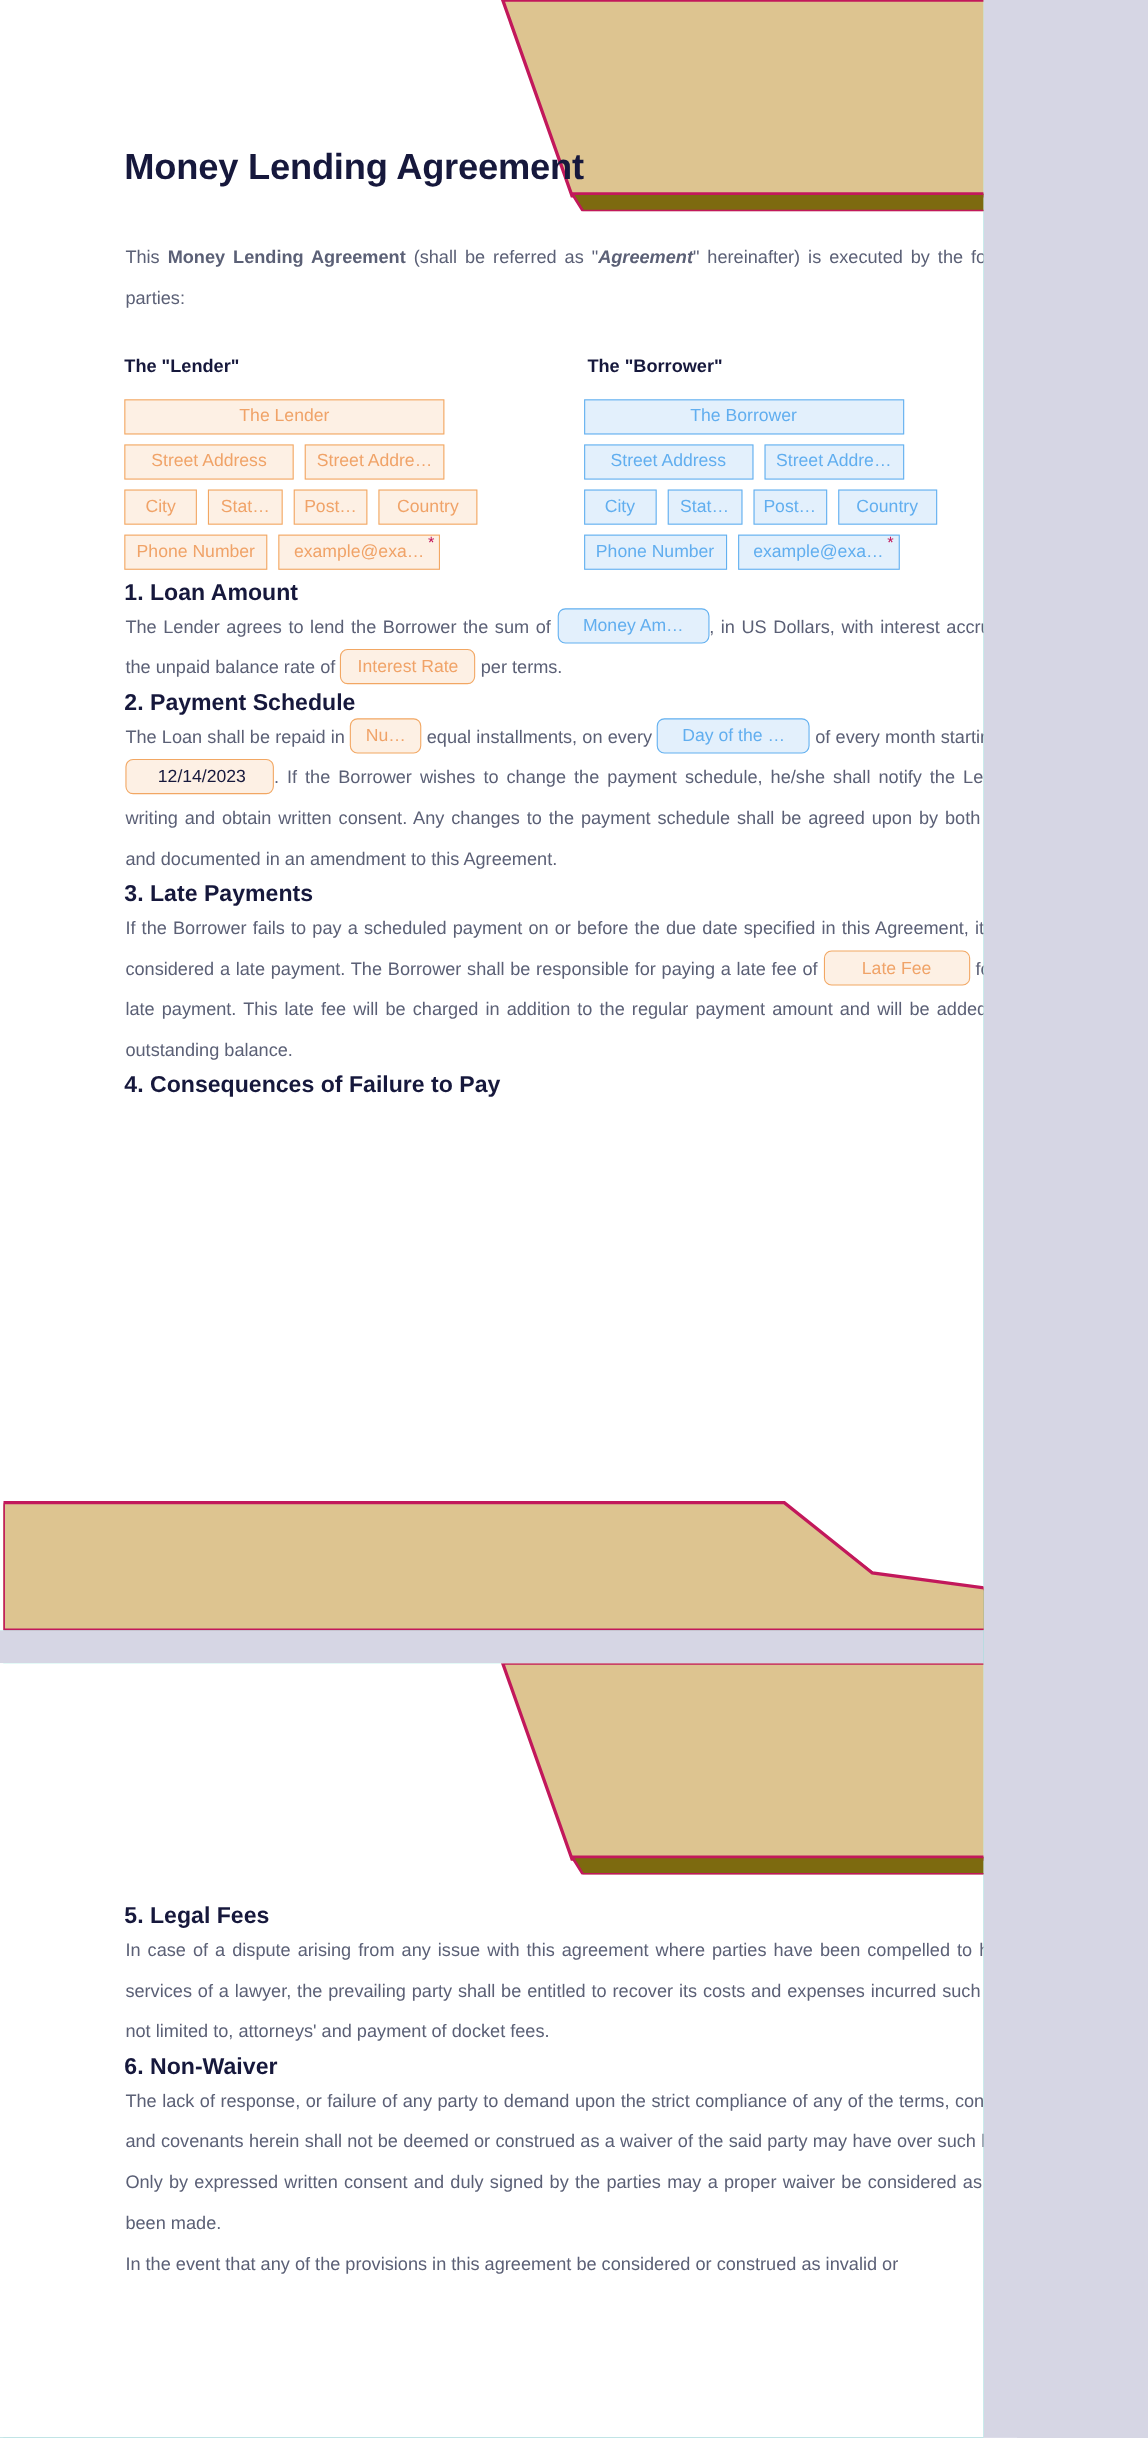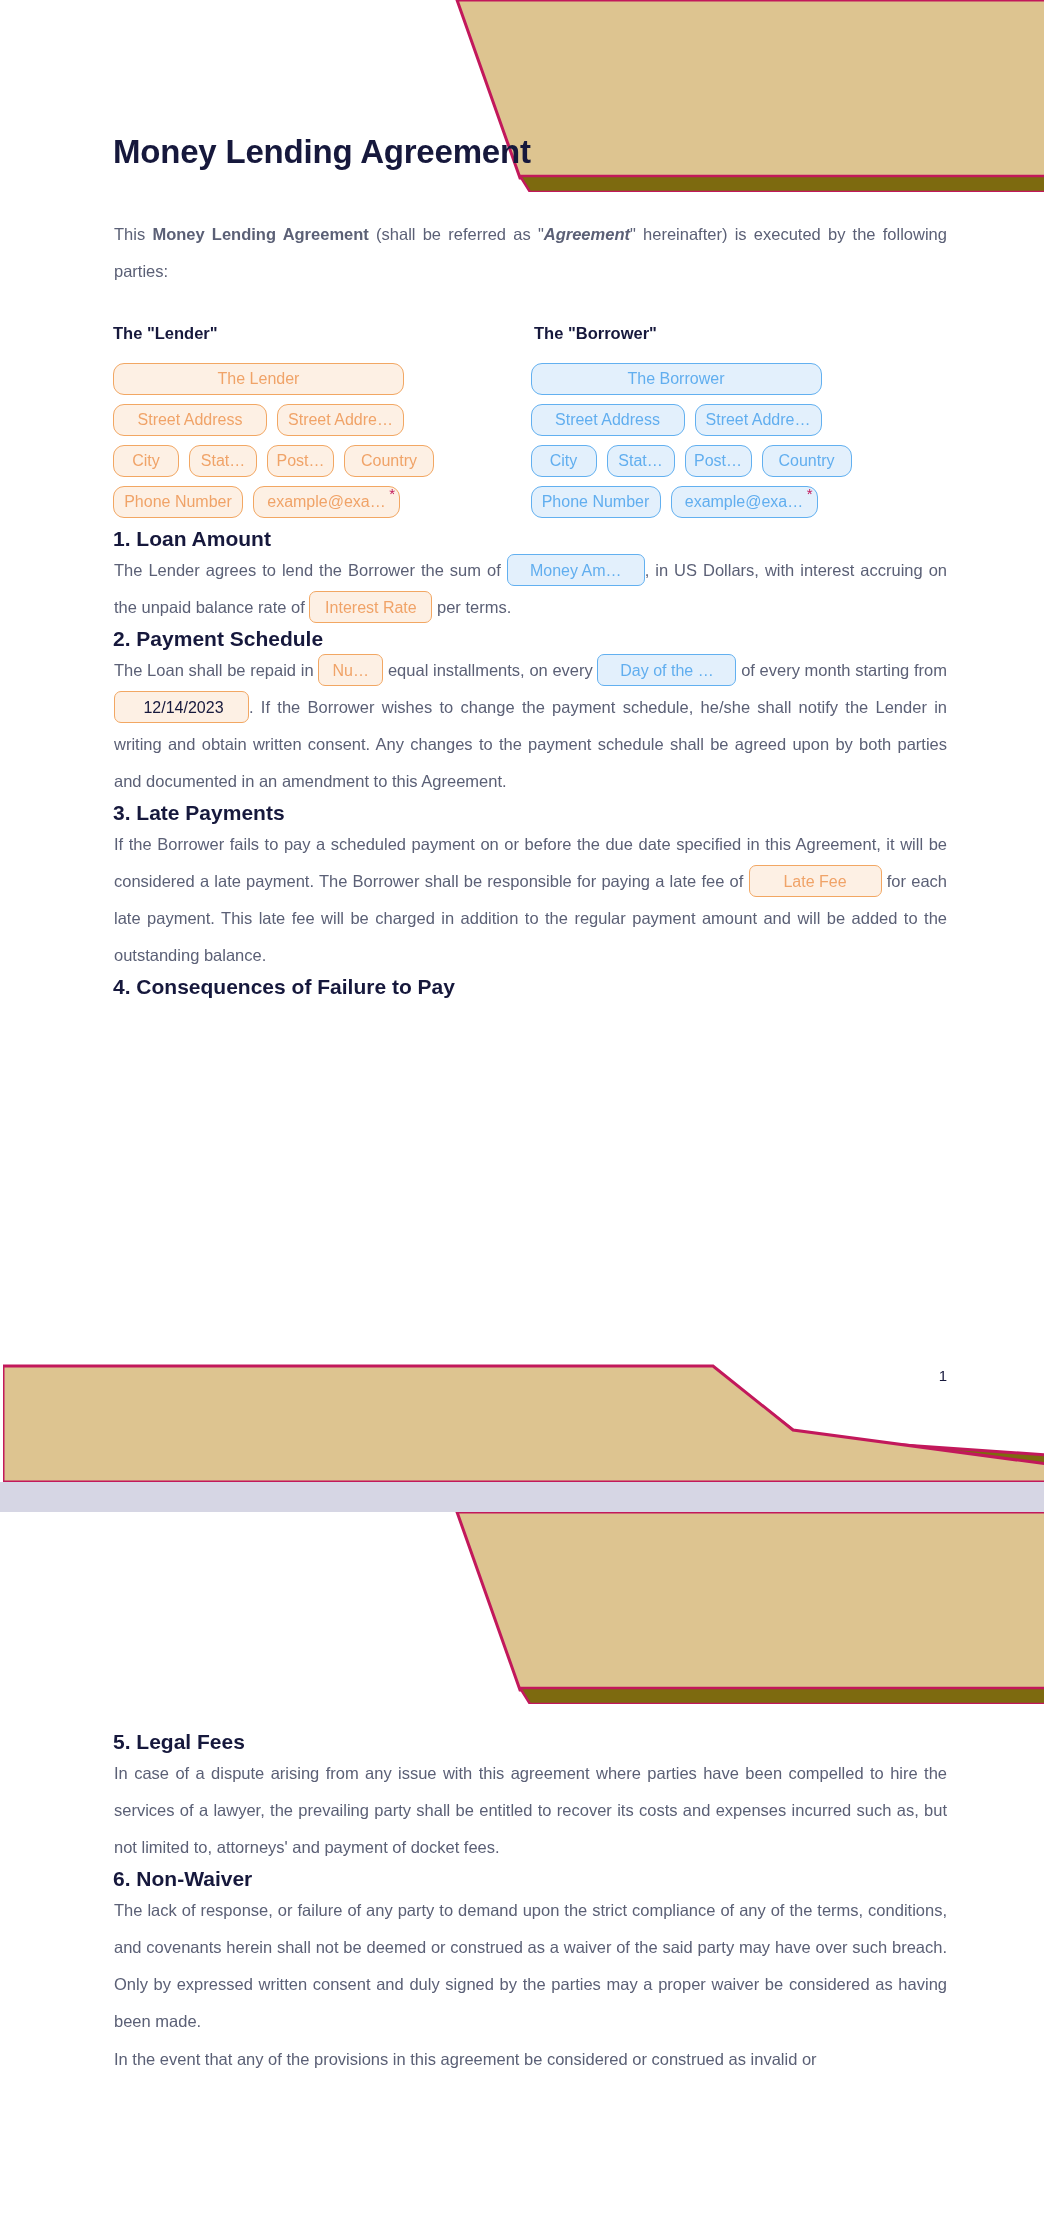--- a/index.html
+++ b/index.html
@@ -2,21 +2,21 @@
 <html><head>
 <meta charset="utf-8">
 <style>
   html, body {
     margin: 0;
     padding: 0;
     background: #d6d6e4;
     font-family: "Liberation Sans", sans-serif;
   }
   #root {
-    width: 1044px;
+    width: 894px;
     min-height: 2216px;
     position: relative;
     background: #5eead4;
     overflow: hidden;
   }
 
   
   .page {
     position: relative;
     width: 1044px;
@@ -111,21 +111,21 @@
     display: flex;
     gap: 10px;
     margin-bottom: 9px;
   }
   .pill {
     display: inline-flex;
     align-items: center;
     justify-content: center;
     box-sizing: border-box;
     height: 32px;
-    border-radius: 11px;
+    border-radius: 0;
     border: 1.4px solid;
     font-size: 16px;
     white-space: nowrap;
     overflow: hidden;
     padding: 0 6px;
     position: relative;
     cursor: text;
   }
   .pill.orange {
     border-color: #f2a763;

